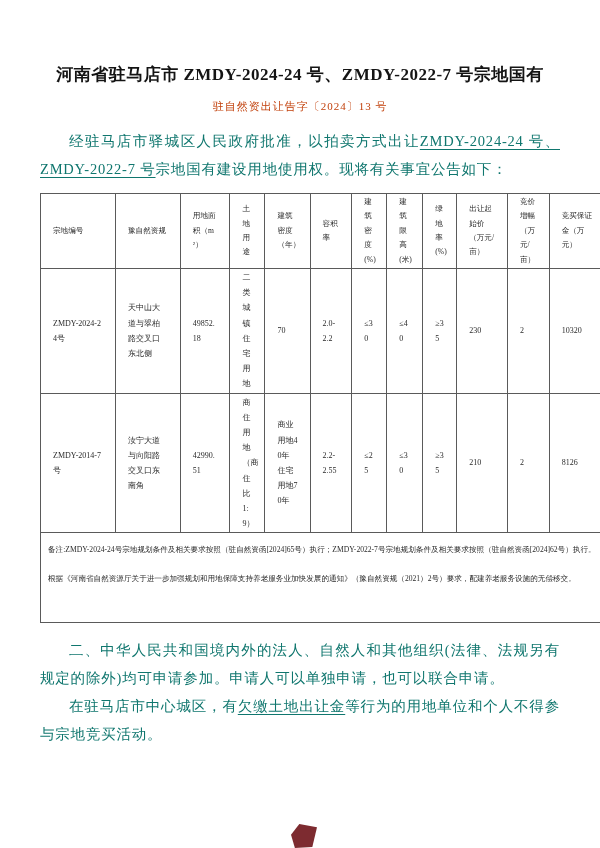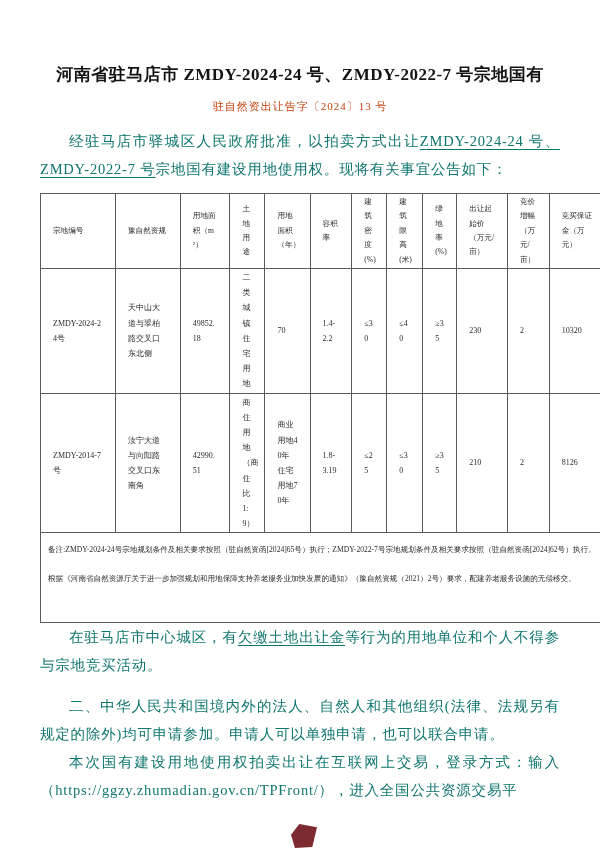--- a/index.html
+++ b/index.html
@@ -110,66 +110,65 @@
           <col style="width:9.0%">
           <col style="width:7.4%">
           <col style="width:9.8%">
       </colgroup>
       <tbody>
           <tr>
         <th>宗地编号</th>
         <th>豫自然资规</th>
         <th>用地面积（m²）</th>
         <th>土地用途</th>
-        <th>用地面积（年）</th>
+        <th>建筑密度（年）</th>
         <th>容积率</th>
         <th>建筑密度(%)</th>
         <th>建筑限高(米)</th>
         <th>绿地率(%)</th>
         <th>出让起始价（万元/亩）</th>
         <th>竞价增幅（万元/亩）</th>
         <th>竞买保证金（万元）</th>
       </tr>
       <tr class="row-1">
         <td>ZMDY-2024-24号</td>
         <td>天中山大道与翠柏路交叉口东北侧</td>
         <td>49852.18</td>
         <td>二类城镇住宅用地</td>
         <td>70</td>
-        <td>1.4-2.2</td>
+        <td>2.0-2.2</td>
         <td>≤30</td>
         <td>≤40</td>
         <td>≥35</td>
         <td>230</td>
         <td>2</td>
         <td>10320</td>
       </tr>
       <tr class="row-2">
         <td>ZMDY-2014-7号</td>
         <td>汝宁大道与向阳路交叉口东南角</td>
         <td>42990.51</td>
         <td>商住用地（商住比1:9）</td>
         <td>商业用地40年
 住宅用地70年</td>
-        <td>1.8-3.19</td>
+        <td>2.2-2.55</td>
         <td>≤25</td>
         <td>≤30</td>
         <td>≥35</td>
         <td>210</td>
         <td>2</td>
         <td>8126</td>
       </tr>
       <tr>
         <td class="note-cell" colspan="12">备注:ZMDY-2024-24号宗地规划条件及相关要求按照（驻自然资函[2024]65号）执行；ZMDY-2022-7号宗地规划条件及相关要求按照（驻自然资函[2024]62号）执行。根据《河南省自然资源厅关于进一步加强规划和用地保障支持养老服务业加快发展的通知》（豫自然资规（2021）2号）要求，配建养老服务设施的无偿移交。</td>
       </tr>
     </tbody>
       </table>
 
+    <p class="body-para after-table">二、中华人民共和国境内外的法人、自然人和其他组织(法律、法规另有规定的除外)均可申请参加。申请人可以单独申请，也可以联合申请。</p>
+
     <p class="body-para"><span>在驻马店市中心城区，有</span><span class="u">欠缴土地出让金</span><span>等行为的用地单位和个人不得参与宗地竞买活动。</span></p>
 
-    <p class="body-para after-table">二、中华人民共和国境内外的法人、自然人和其他组织(法律、法规另有规定的除外)均可申请参加。申请人可以单独申请，也可以联合申请。</p>
-
-    <p class="body-para">本次国有建设用地使用权拍卖出让在互联网上交易，登录方式：输入（https://ggzy.zhumadian.gov.cn/TPFront/），进入全国公共资源交易平</p>
 
   </div>
 
   <div class="stamp-mark"></div>
 </div>
 
 </body></html>

